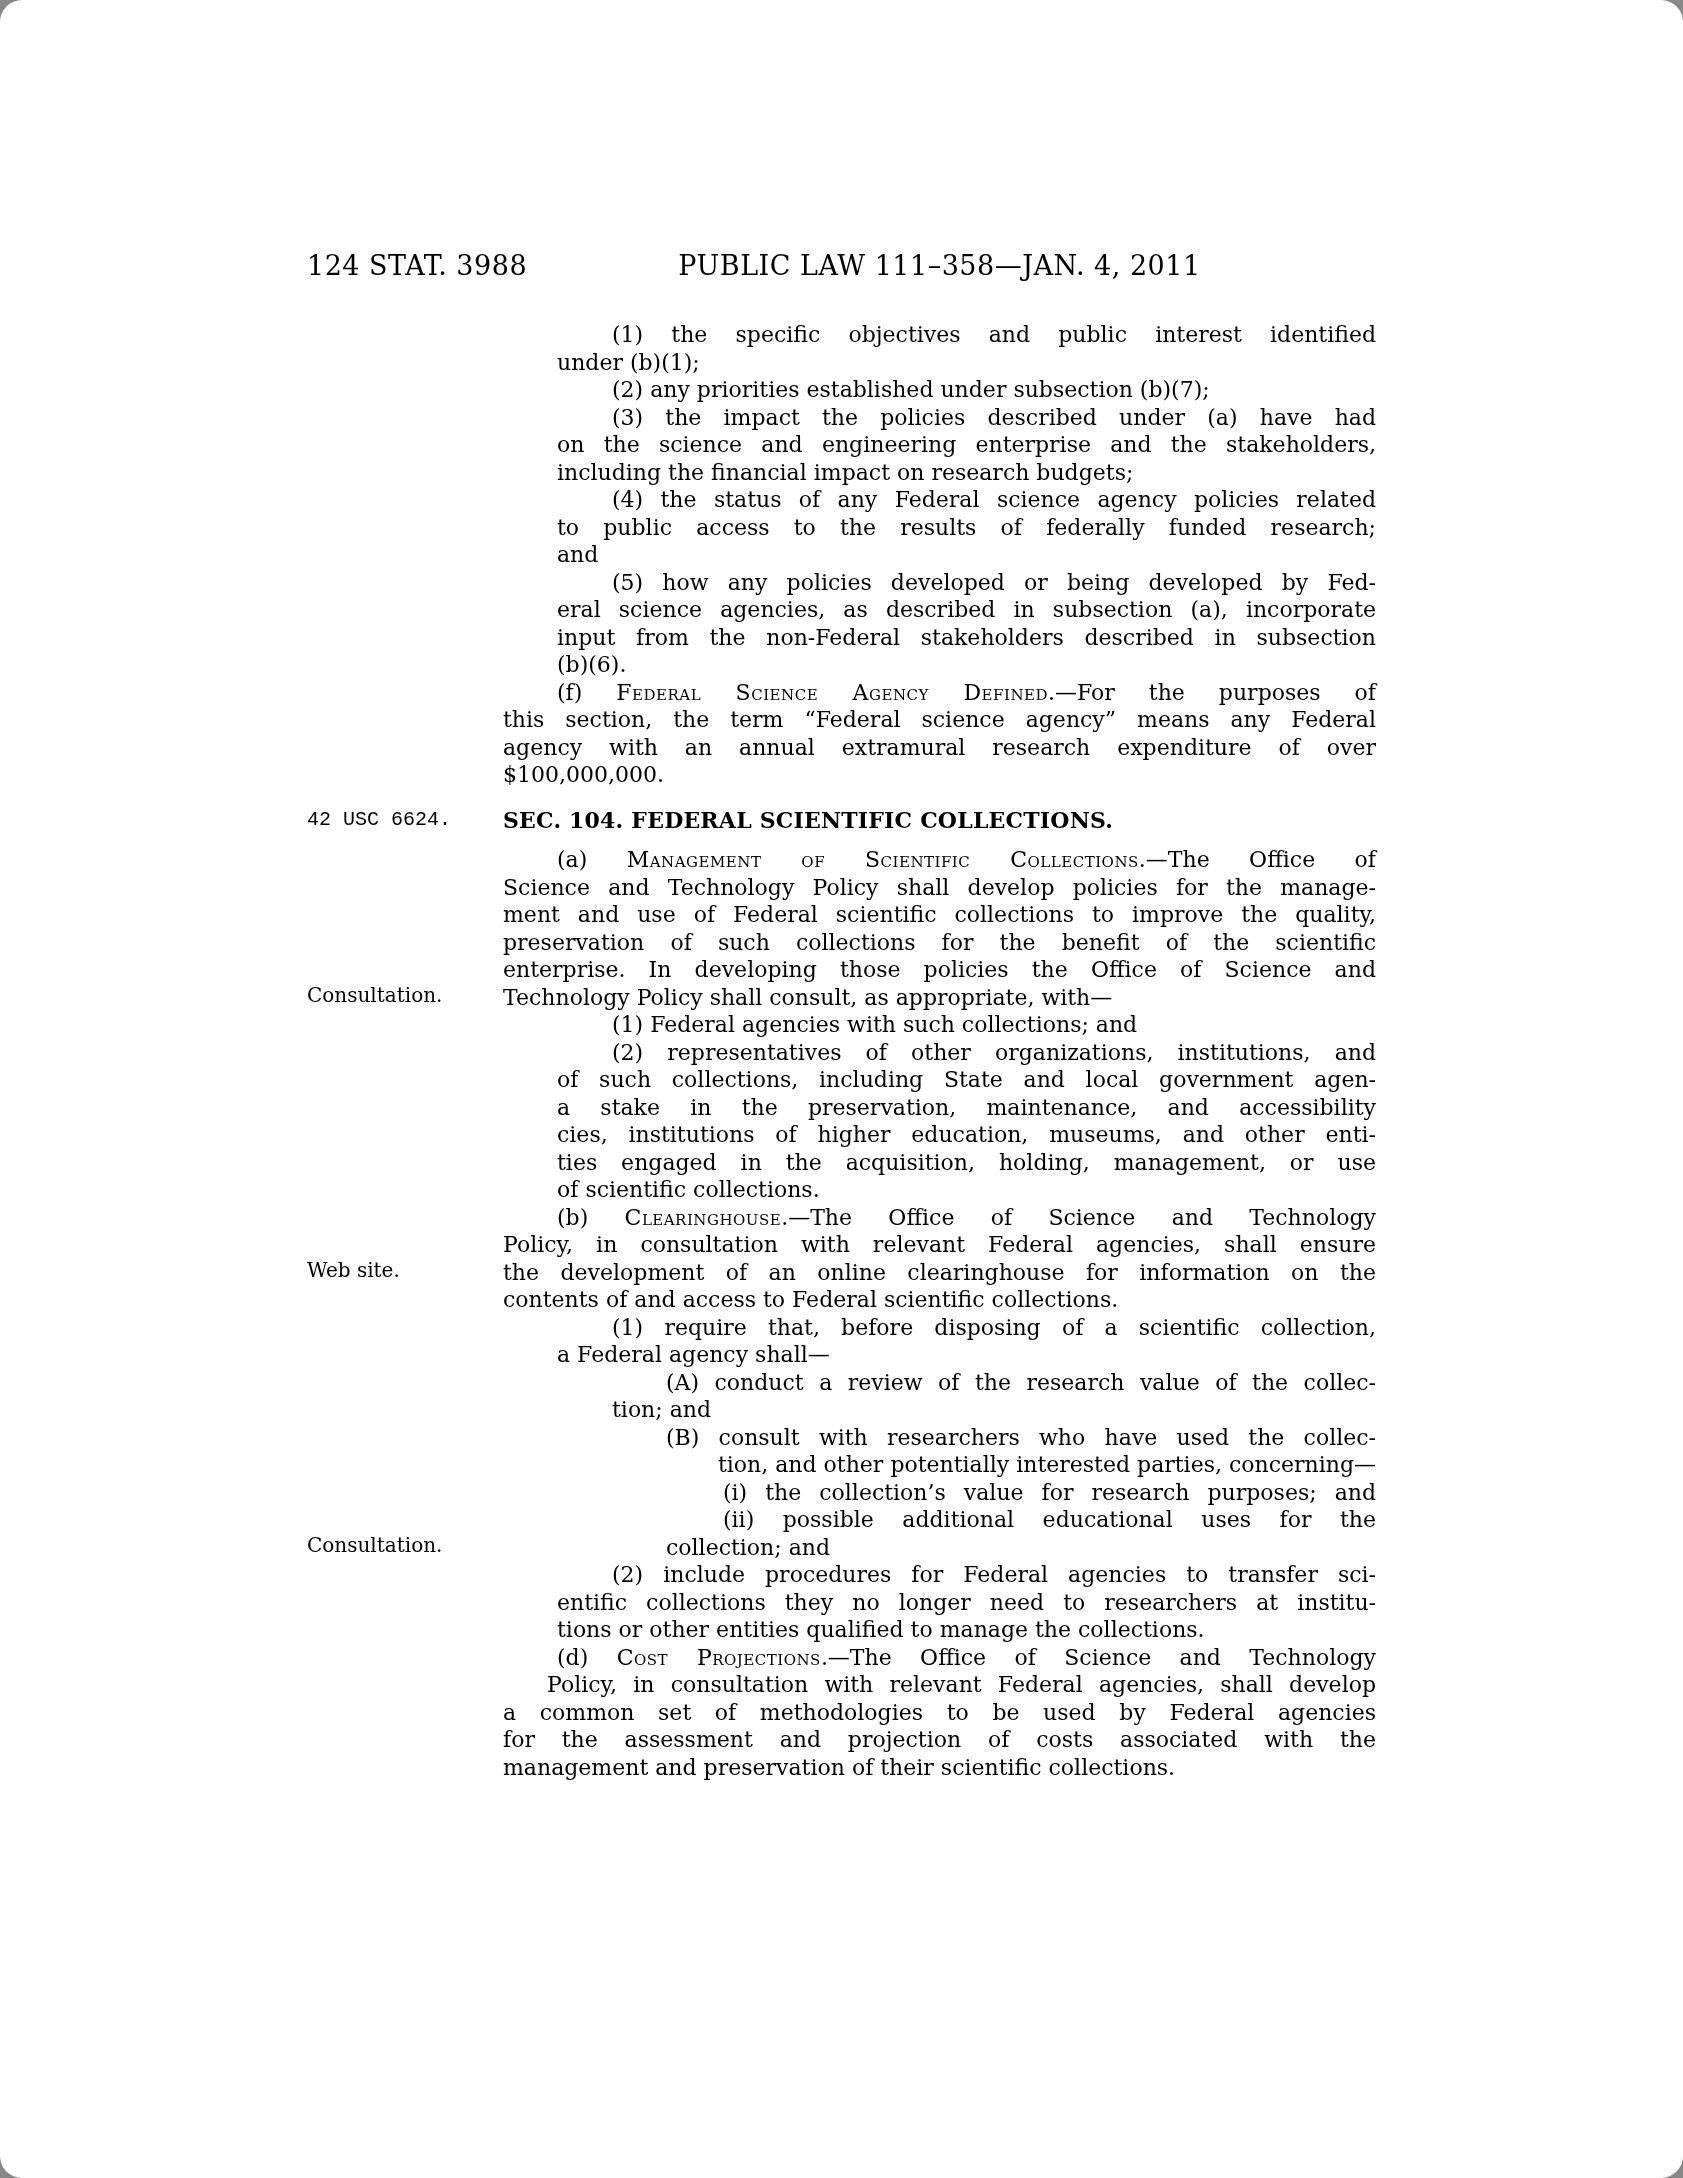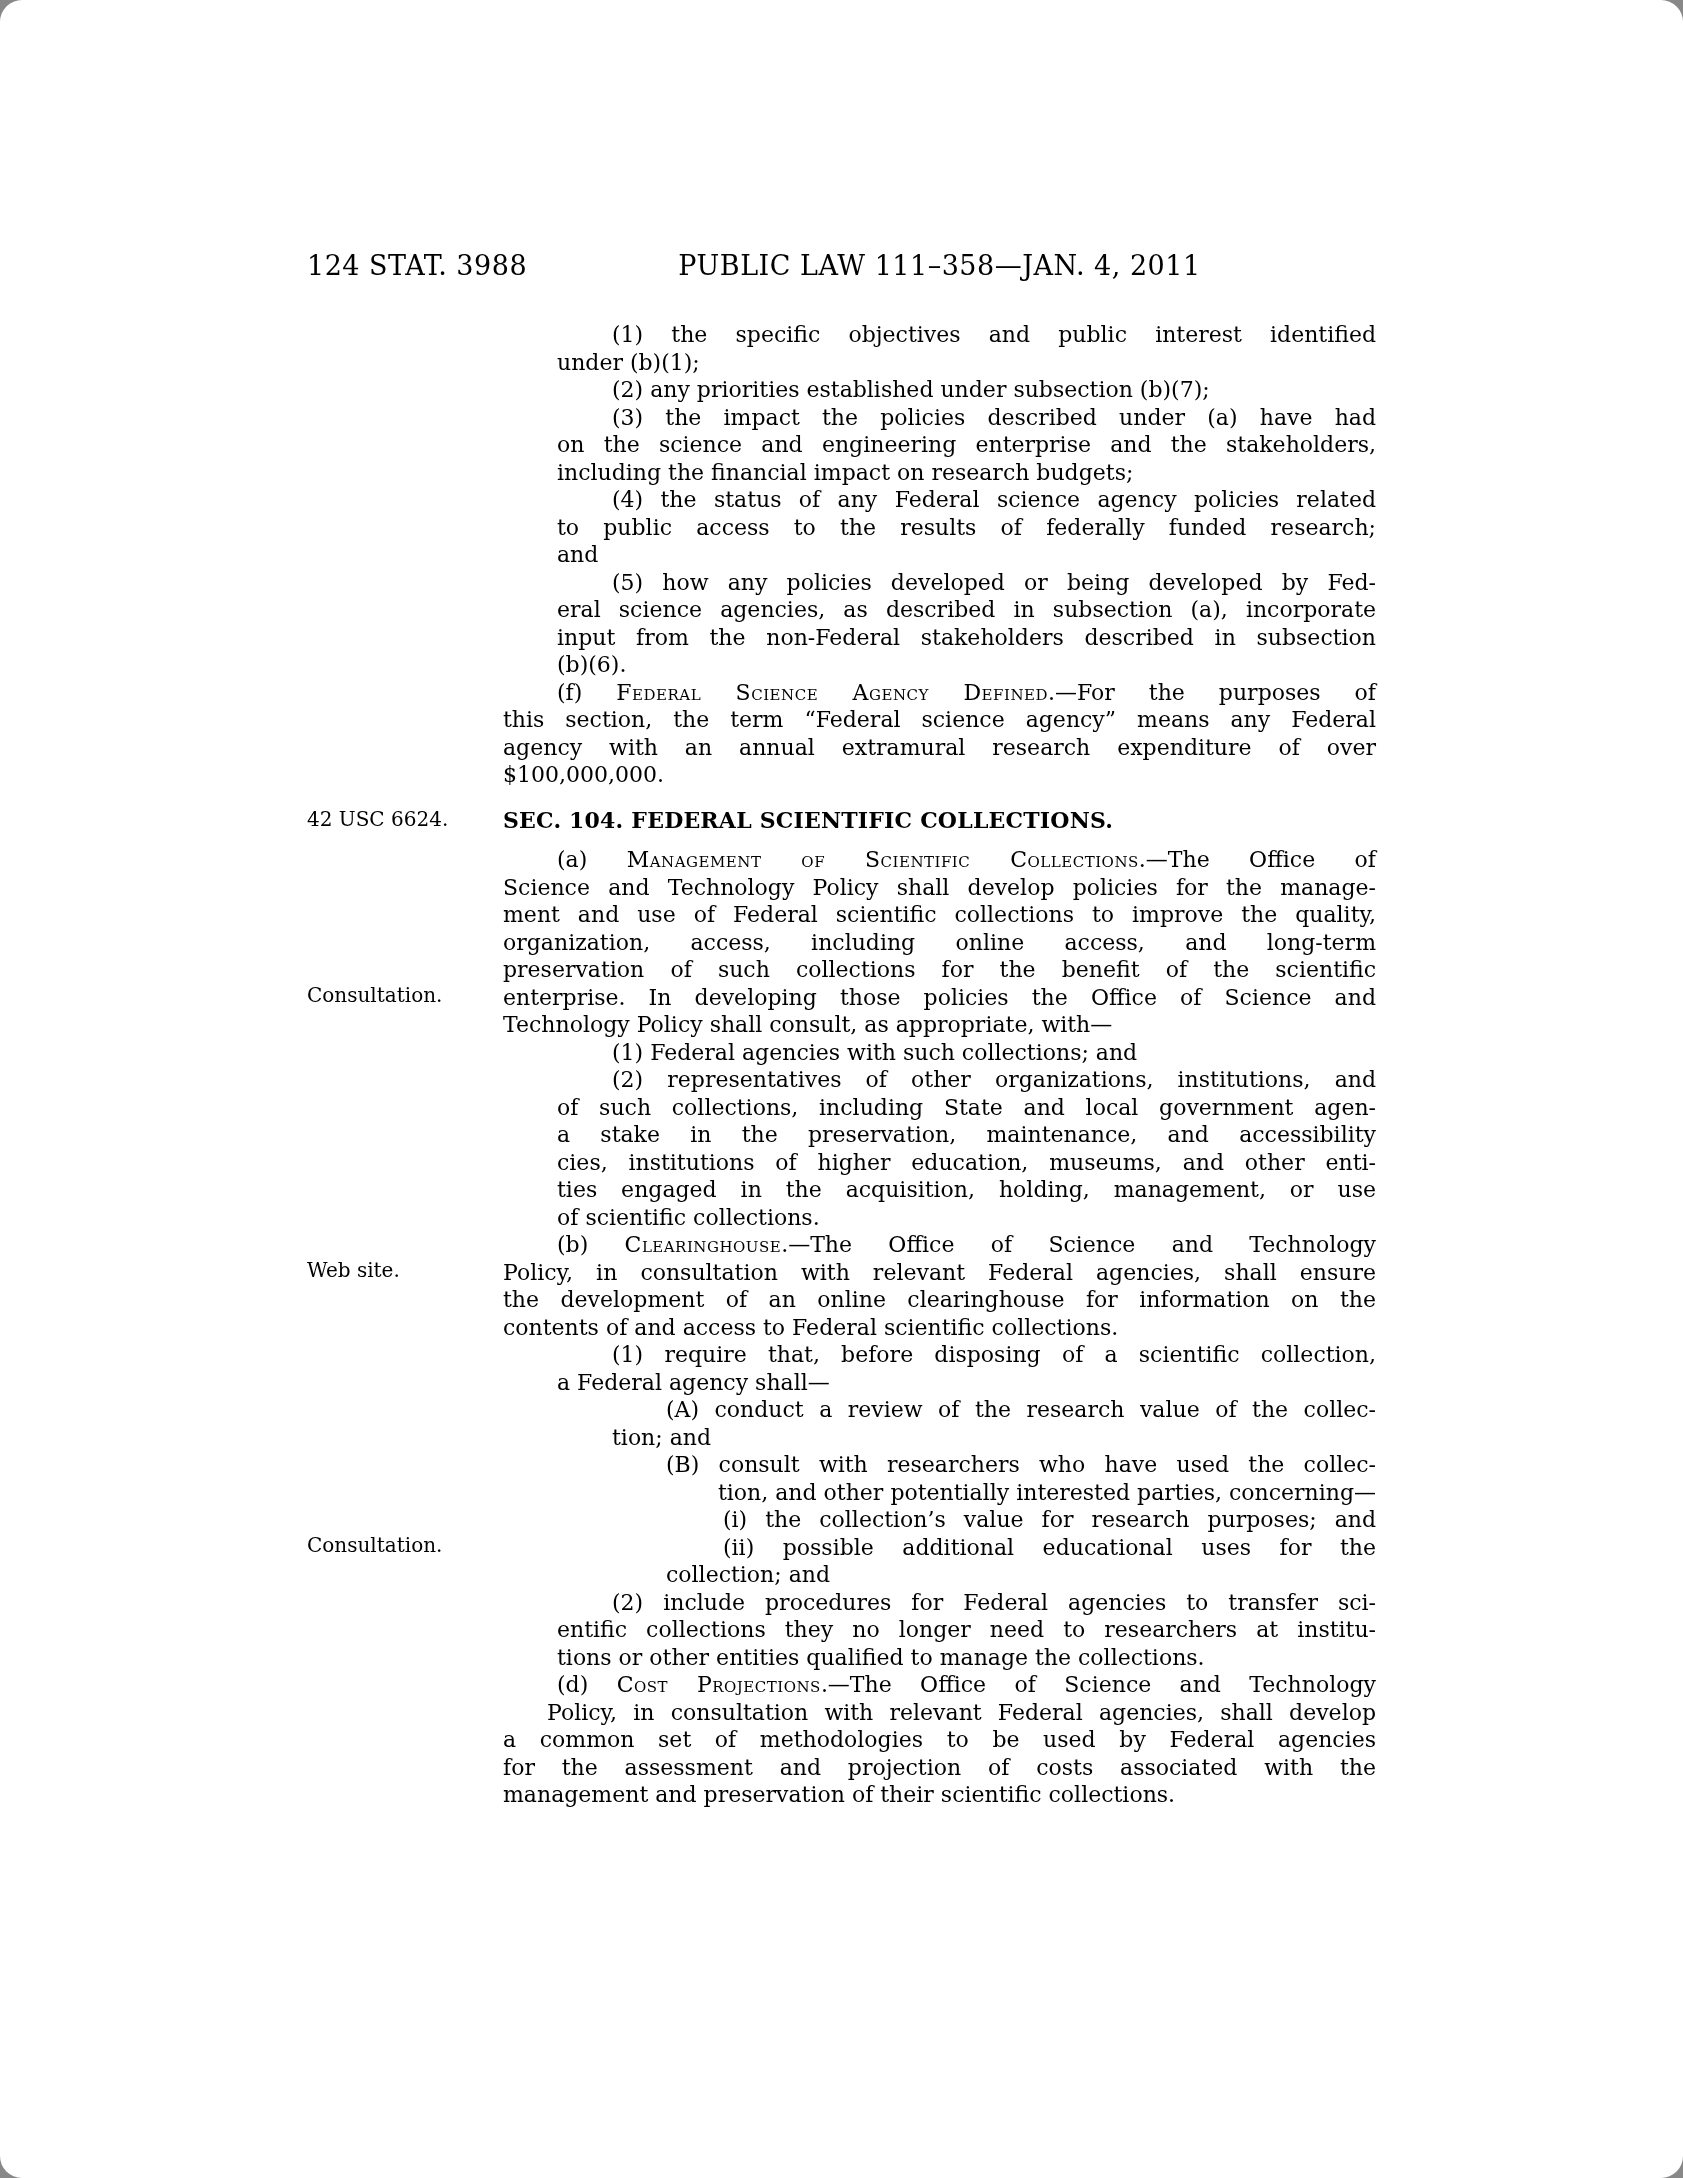--- a/index.html
+++ b/index.html
@@ -78,21 +78,20 @@
         <div class="line j" style="padding-left: 54px;">(f) <span class="sc">Federal Science Agency Defined</span>.—For the purposes of</div>
         <div class="line j" style="padding-left: 0px;">this section, the term “Federal science agency” means any Federal</div>
         <div class="line j" style="padding-left: 0px;">agency with an annual extramural research expenditure of over</div>
         <div class="line" style="padding-left: 0px;">$100,000,000.</div>
       </div>
       <div class="heading">SEC. 104. FEDERAL SCIENTIFIC COLLECTIONS.</div>
       <div class="para">
         <div class="line j" style="padding-left: 54px;">(a) <span class="sc">Management of Scientific Collections</span>.—The Office of</div>
         <div class="line j" style="padding-left: 0px;">Science and Technology Policy shall develop policies for the manage-</div>
         <div class="line j" style="padding-left: 0px;">ment and use of Federal scientific collections to improve the quality,</div>
-        <div class="line j" style="padding-left: 0px;">organization, access, including online access, and long-term</div>
         <div class="line j" style="padding-left: 0px;">preservation of such collections for the benefit of the scientific</div>
         <div class="line j" style="padding-left: 0px;">enterprise. In developing those policies the Office of Science and</div>
         <div class="line" style="padding-left: 0px;">Technology Policy shall consult, as appropriate, with—</div>
       </div>
       <div class="para">
         <div class="line" style="padding-left: 109px;">(1) Federal agencies with such collections; and</div>
       </div>
       <div class="para">
         <div class="line j" style="padding-left: 109px;">(2) representatives of other organizations, institutions, and</div>
         <div class="line j" style="padding-left: 54px;">of such collections, including State and local government agen-</div>
@@ -132,18 +131,18 @@
         <div class="line" style="padding-left: 54px;">tions or other entities qualified to manage the collections.</div>
       </div>
       <div class="para">
         <div class="line j" style="padding-left: 54px;">(d) <span class="sc">Cost Projections</span>.—The Office of Science and Technology</div>
         <div class="line j" style="padding-left: 0px; margin-left: 44px;">Policy, in consultation with relevant Federal agencies, shall develop</div>
         <div class="line j" style="padding-left: 0px;">a common set of methodologies to be used by Federal agencies</div>
         <div class="line j" style="padding-left: 0px;">for the assessment and projection of costs associated with the</div>
         <div class="line" style="padding-left: 0px;">management and preservation of their scientific collections.</div>
       </div>
     </div>
-<div class="note" style="top: 806px;">42 USC 6624.</div>
+<div class="note" style="top: 806px; font-family: Liberation Mono, monospace;">42 USC 6624.</div>
     <div class="note" style="top: 982px;">Consultation.</div>
     <div class="note" style="top: 1257px;">Web site.</div>
     <div class="note" style="top: 1532px;">Consultation.</div>
   </div>
 
 
 </body></html>

